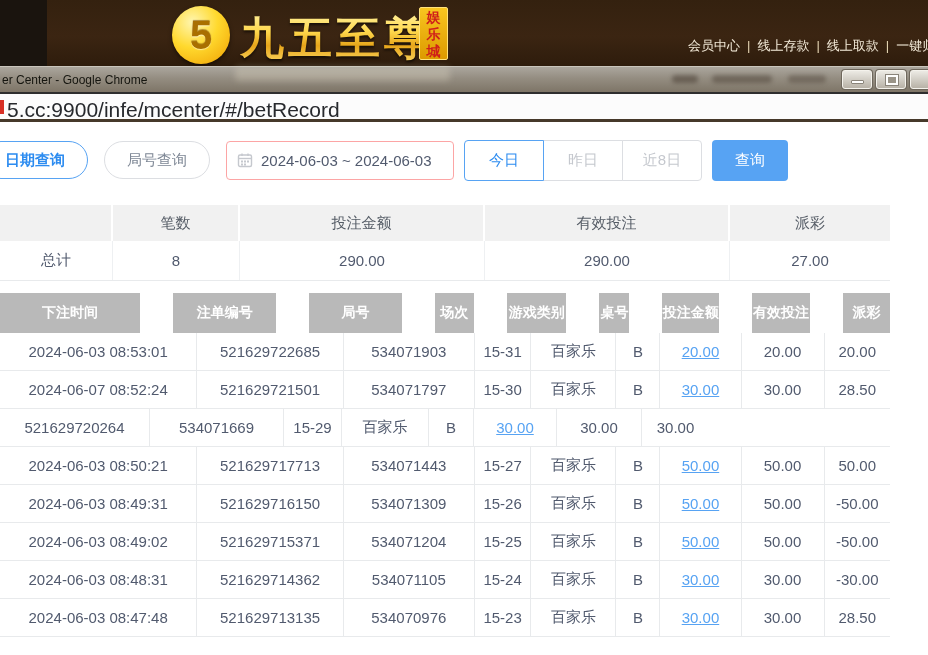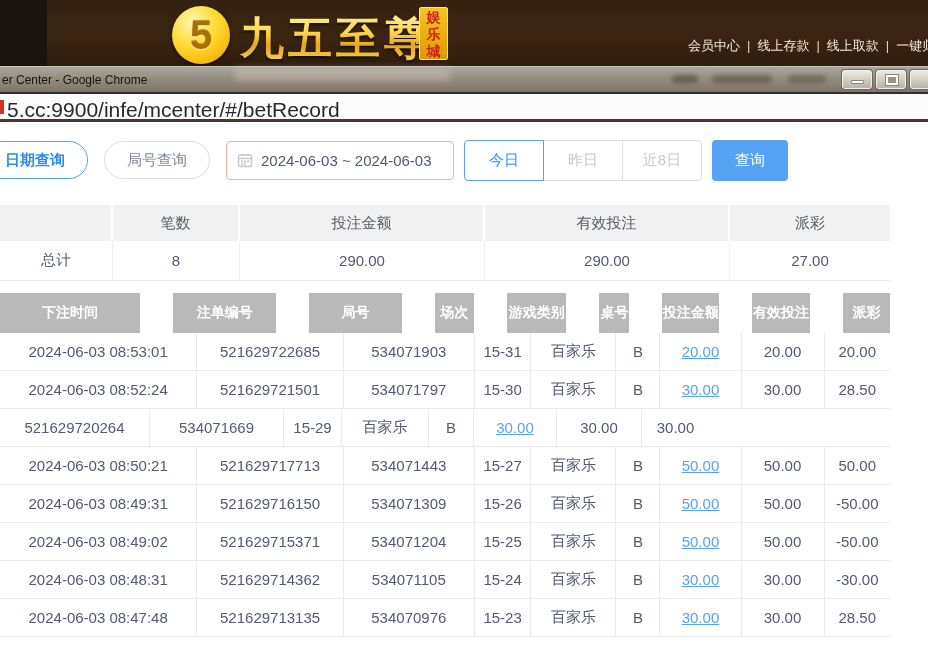--- a/index.html
+++ b/index.html
@@ -208,21 +208,21 @@
     <div class="cell c4">百家乐</div>
     <div class="cell c5">B</div>
     <div class="cell c6">
               <span class="bet-link">20.00</span>
             </div>
     <div class="cell c7">20.00</div>
     <div class="cell c8">20.00</div>
   </div>
 
   <div class="t-row">
-    <div class="cell c0">2024-06-03 08:52:24</div>
+    <div class="cell c0">2024-06-07 08:52:24</div>
     <div class="cell c1">521629721501</div>
     <div class="cell c2">534071797</div>
     <div class="cell c3">15-30</div>
     <div class="cell c4">百家乐</div>
     <div class="cell c5">B</div>
     <div class="cell c6">
               <span class="bet-link">30.00</span>
             </div>
     <div class="cell c7">30.00</div>
     <div class="cell c8">28.50</div>

